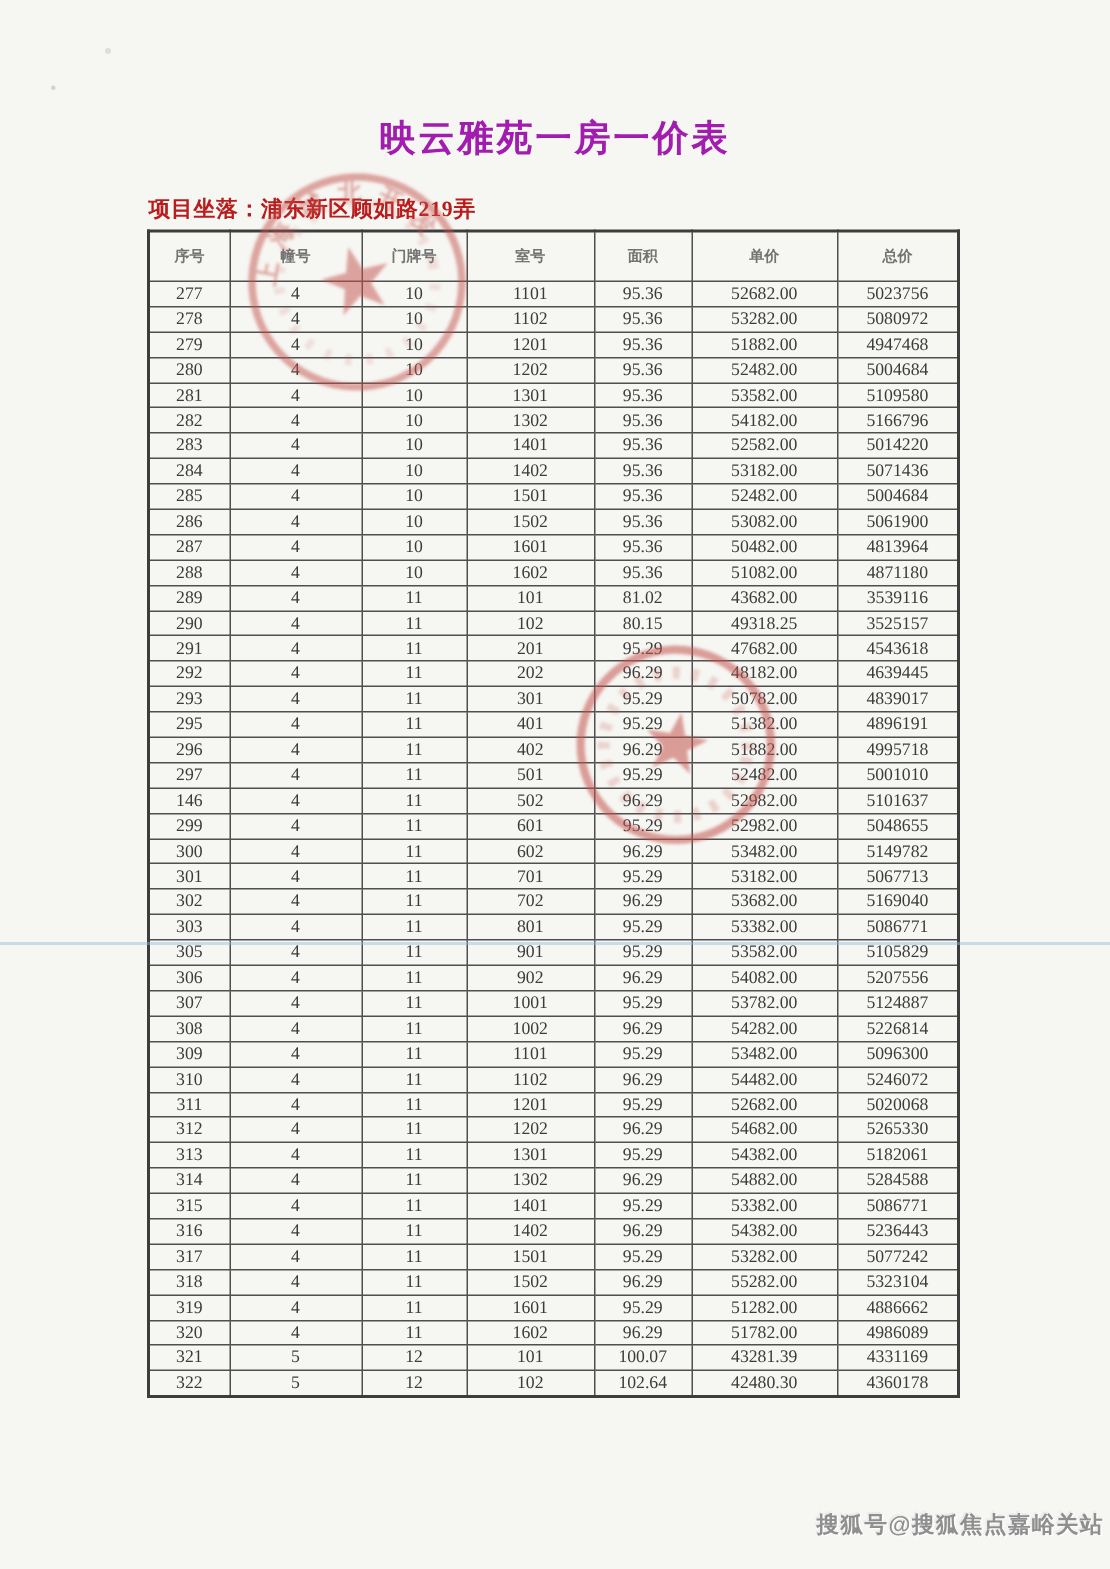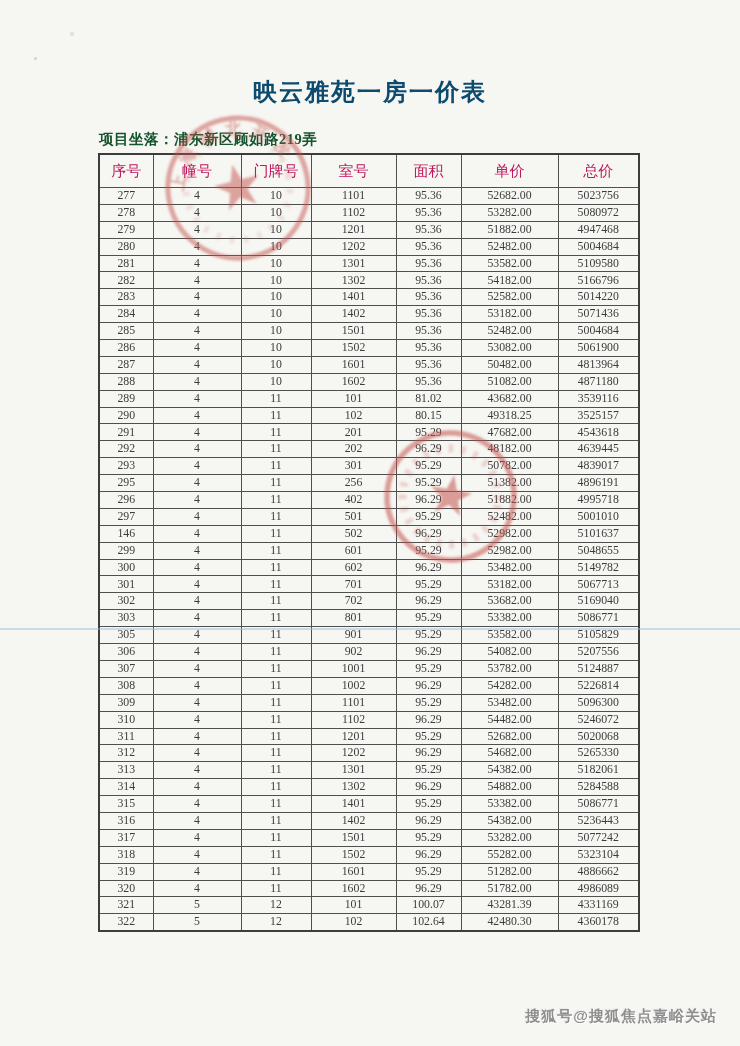--- a/index.html
+++ b/index.html
@@ -7,56 +7,56 @@
     position:relative;
     width:740px;height:1046px;
     background:#f6f6f2;
     overflow:hidden;
     font-family:"Liberation Serif","DejaVu Serif",serif;
     color:#383838;
   }
   .doc-title{
     position:absolute;left:0;top:76px;width:740px;
     margin:0;text-align:center;
-    font-size:24px;font-weight:bold;letter-spacing:2px;color:#0c4a6e;
+    font-size:24px;font-weight:bold;letter-spacing:2px;color:#a21caf;
   }
   .doc-subtitle{
     position:absolute;left:99px;top:130px;
-    font-size:14.5px;font-weight:bold;color:#14532d;
+    font-size:14.5px;font-weight:bold;color:#b91c1c;
     letter-spacing:0.5px;
   }
   table.price-table{
     position:absolute;left:98px;top:153px;
     border-collapse:collapse;table-layout:fixed;
     border:2px solid #3d3d3d;
     background:transparent;
   }
   .price-table th,.price-table td{
     border:1px solid #4f4f4f;
     text-align:center;vertical-align:middle;
     padding:0;overflow:hidden;white-space:nowrap;
   }
   .price-table th{
-    height:32px;font-size:15px;font-weight:normal;color:#be185d;
+    height:32px;font-size:10px;font-weight:bold;color:#737373;
   }
   .price-table td{
     height:15.9px;font-size:11.8px;line-height:1;color:#3c3c3c;
   }
   .seal{position:absolute;pointer-events:none;}
   .seal-top{left:158px;top:108px;}
   .seal-mid{left:378px;top:424px;}
   .scan-line{
     position:absolute;left:0;top:628px;width:740px;height:2px;
     background:rgba(148,186,214,0.45);
   }
   .speck{position:absolute;width:3px;height:3px;border-radius:50%;background:#d2d2d2;}
   .speck-1{left:34px;top:57px;}
   .speck-2{left:70px;top:32px;width:4px;height:4px;background:#dedede;}
   .watermark{
-    position:absolute;right:23px;top:1007px;
+    position:absolute;right:4px;top:1007px;
     font-family:"Liberation Sans","DejaVu Sans",sans-serif;
     font-size:15px;font-weight:bold;color:#8f8f8f;
     letter-spacing:1px;
     text-shadow:1px 1px 0 rgba(255,255,255,0.95), -1px -1px 0 rgba(230,230,230,0.6);
   }
 </style>
 </head>
 <body>
 
 <div class="page">
@@ -237,21 +237,21 @@
           <td>11</td>
           <td>301</td>
           <td>95.29</td>
           <td>50782.00</td>
           <td>4839017</td>
         </tr>
         <tr>
           <td>295</td>
           <td>4</td>
           <td>11</td>
-          <td>256</td>
+          <td>401</td>
           <td>95.29</td>
           <td>51382.00</td>
           <td>4896191</td>
         </tr>
         <tr>
           <td>296</td>
           <td>4</td>
           <td>11</td>
           <td>402</td>
           <td>96.29</td>

